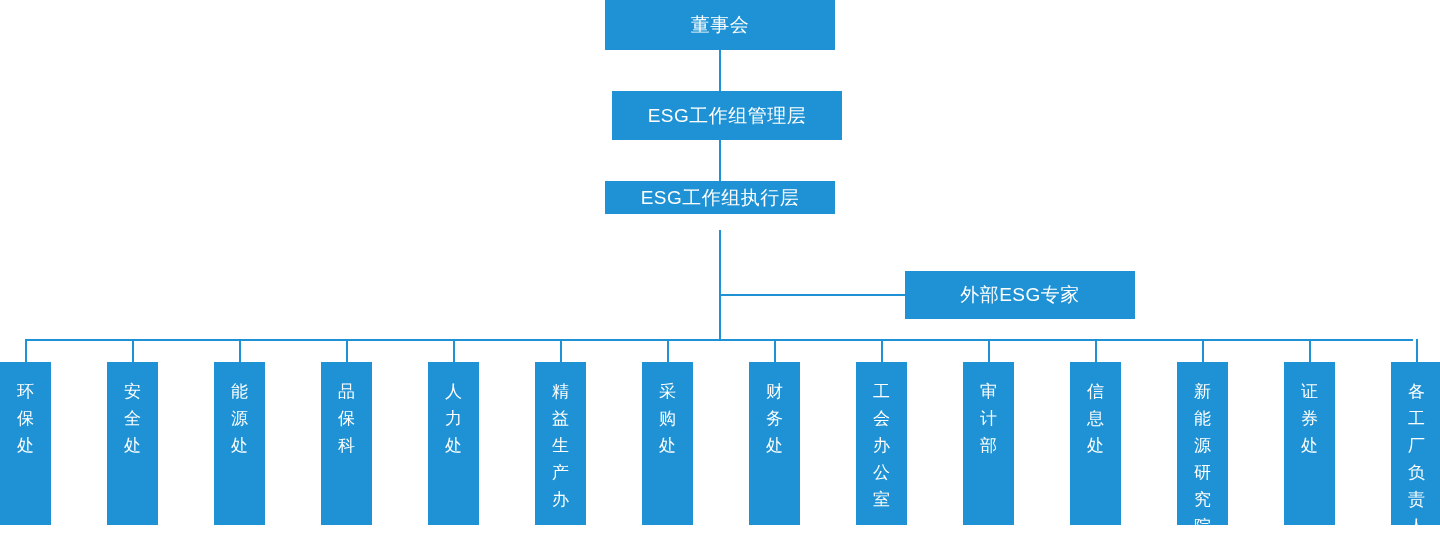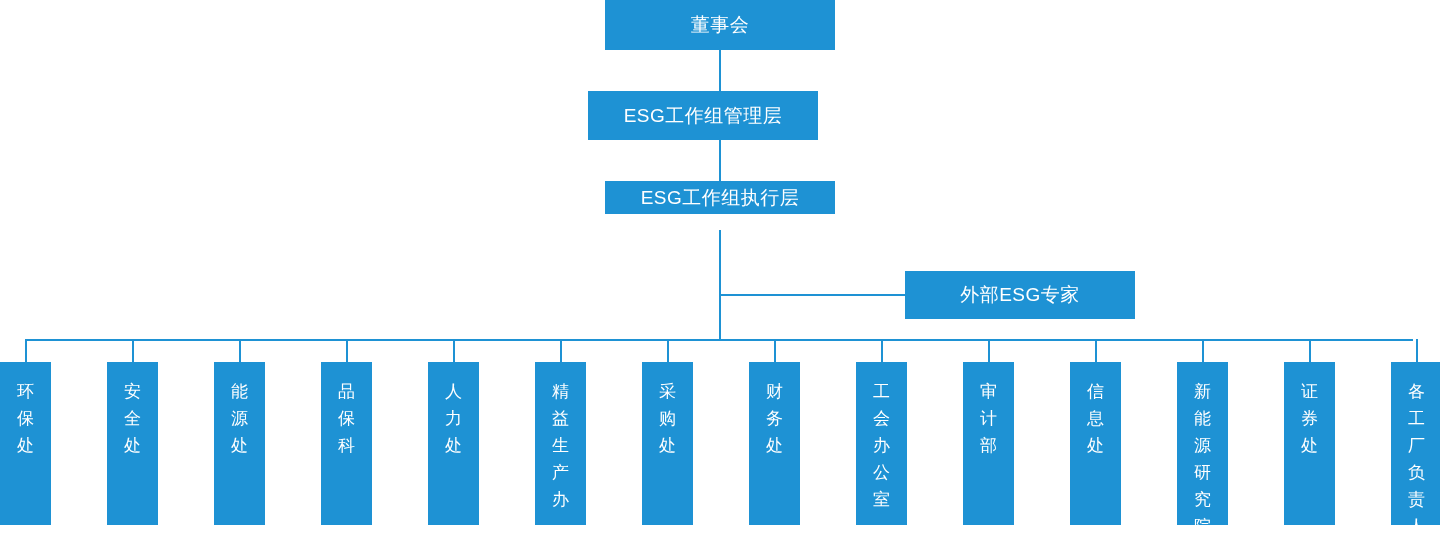--- a/index.html
+++ b/index.html
@@ -60,21 +60,21 @@
 <body>
 
 <div id="chart-root">
 
   <div class="node node-h" style="left:605px; top:0px; width:230px; height:50px;">
     <span>董事会</span>
   </div>
 
   <div class="line line-v" style="left:719px; top:50px; height:41px;"></div>
 
-  <div class="node node-h" style="left:588px; top:91px; width:230px; height:49px;">
+  <div class="node node-h" style="left:612px; top:91px; width:230px; height:49px;">
     <span>ESG工作组管理层</span>
   </div>
 
   <div class="line line-v" style="left:719px; top:140px; height:41px;"></div>
 
   <div class="node node-h" style="left:605px; top:181px; width:230px; height:33px;">
     <span>ESG工作组执行层</span>
   </div>
 
   <div class="line line-v" style="left:719px; top:230px; height:110px;"></div>

